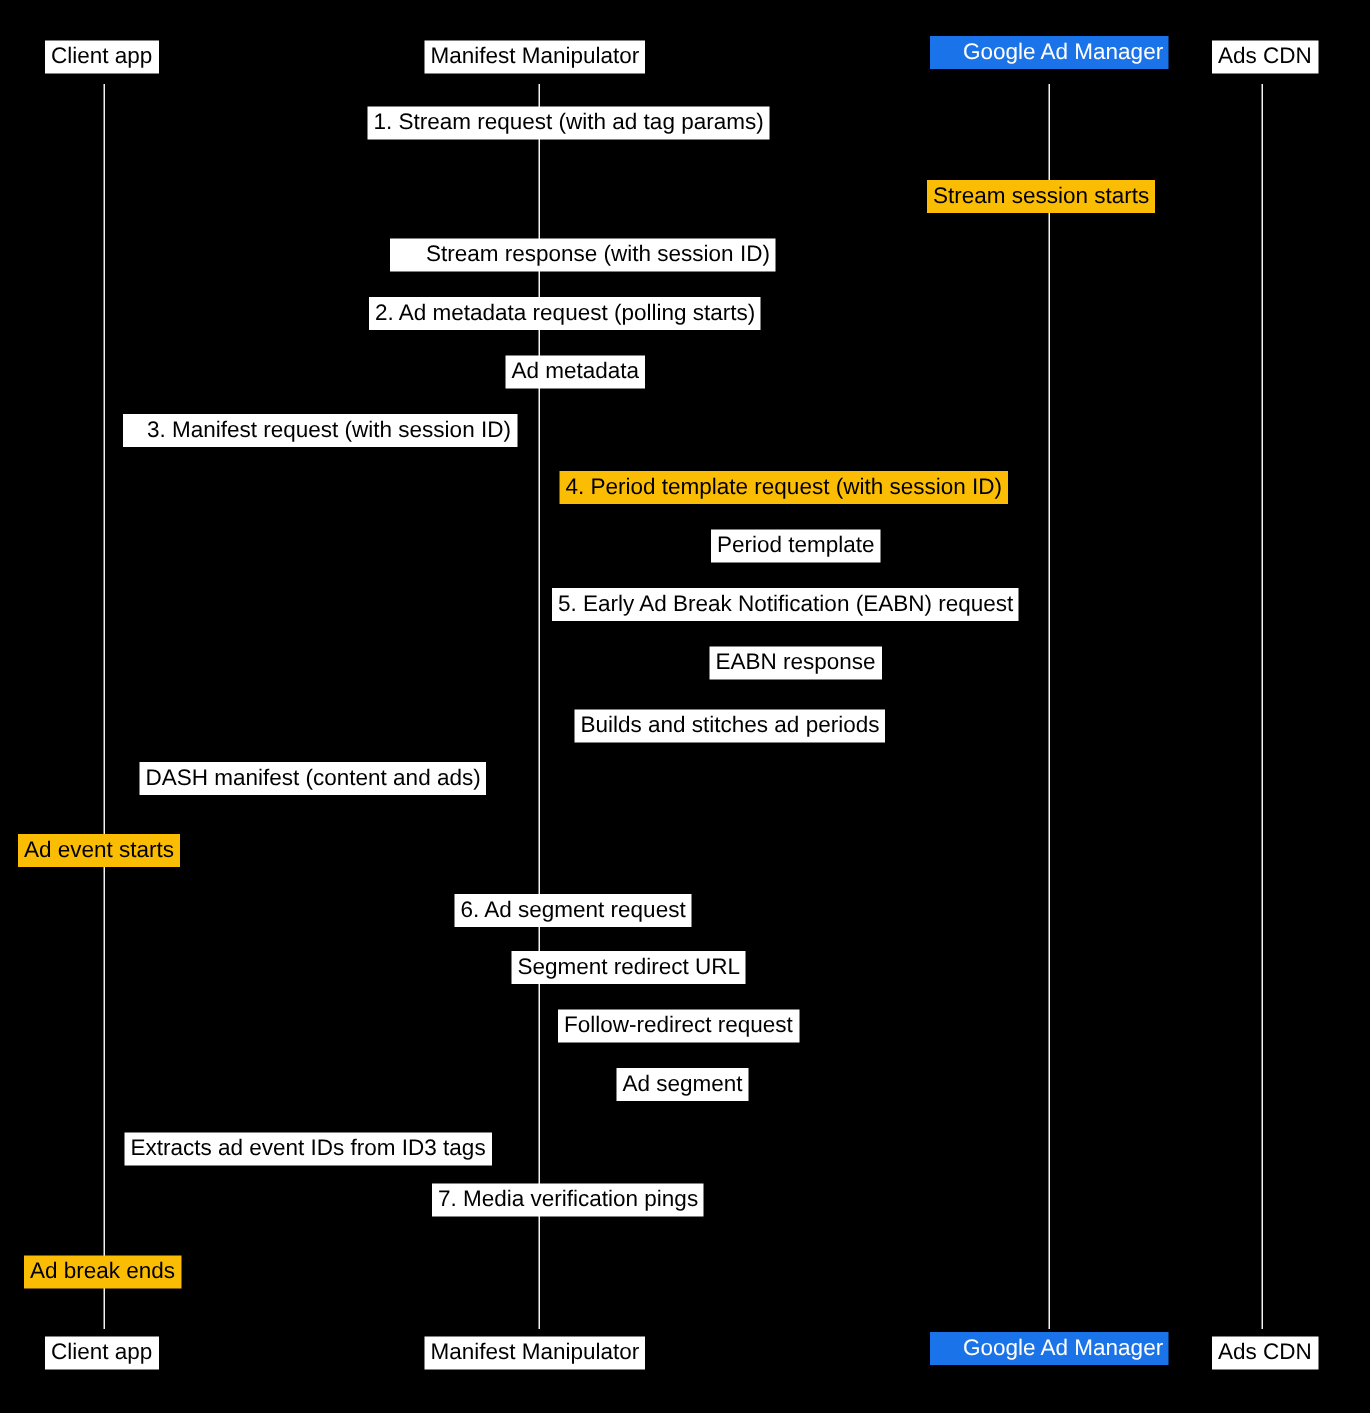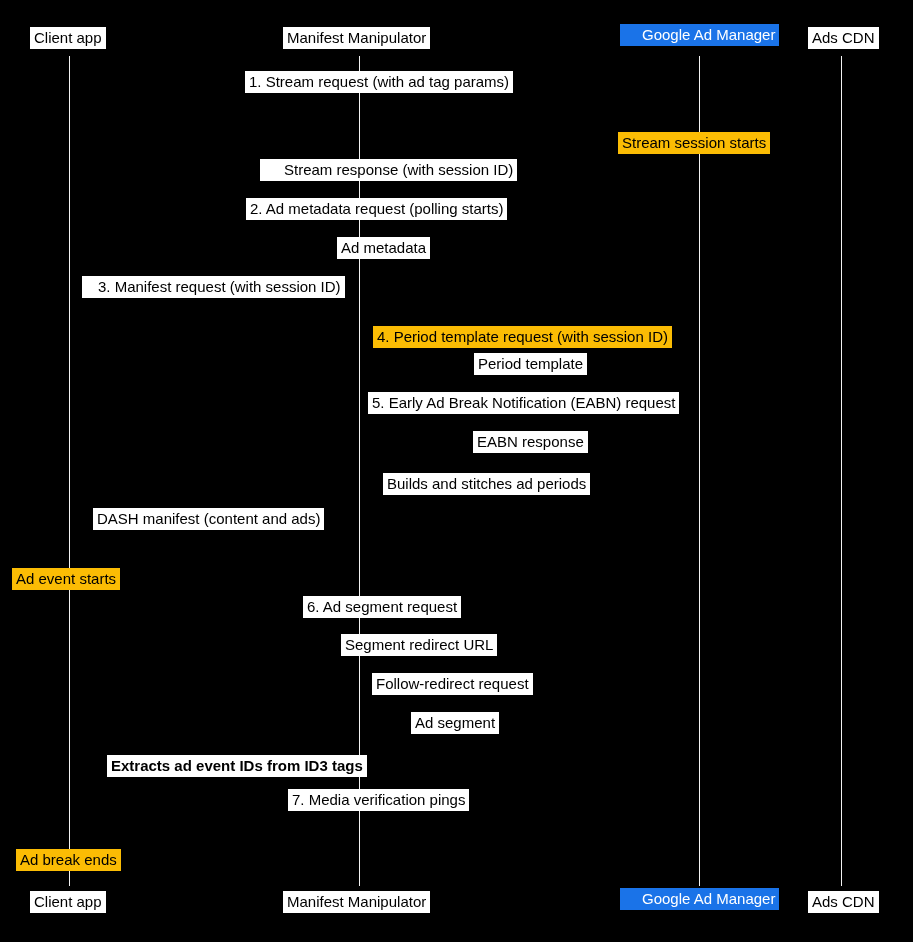--- a/index.html
+++ b/index.html
@@ -38,21 +38,20 @@
     color: #000000;
   }
   .label.blue {
     background: #1a73e8;
     color: #ffffff;
     padding-left: 22px;
   }
   .label.amber {
     background: #fbbc04;
     color: #000000;
-    margin-top: 12px;
   }
 </style>
 </head>
 <body>
 
 <div id="diagram">
   <div id="lifelines-layer">
       <div class="lifeline" style="left: 69px; top: 56px; height: 830px;"></div>
       <div class="lifeline" style="left: 359px; top: 56px; height: 830px;"></div>
       <div class="lifeline" style="left: 699px; top: 56px; height: 830px;"></div>
@@ -77,17 +76,17 @@
       <div class="label white" style="left: 474px; top: 353px;">Period template</div>
       <div class="label white" style="left: 368px; top: 392px;">5. Early Ad Break Notification (EABN) request</div>
       <div class="label white" style="left: 473px; top: 431px;">EABN response</div>
       <div class="label white" style="left: 383px; top: 473px;">Builds and stitches ad periods</div>
       <div class="label white" style="left: 93px; top: 508px;">DASH manifest (content and ads)</div>
       <div class="label amber" style="left: 12px; top: 556px;">Ad event starts</div>
       <div class="label white" style="left: 303px; top: 596px; text-align: center;">6. Ad segment request</div>
       <div class="label white" style="left: 305px; top: 634px; margin-left: 36px;">Segment redirect URL</div>
       <div class="label white" style="left: 372px; top: 673px;">Follow-redirect request</div>
       <div class="label white" style="left: 411px; top: 712px;">Ad segment</div>
-      <div class="label white" style="left: 107px; top: 755px; font-weight: bold;">Extracts ad event IDs from ID3 tags</div>
+      <div class="label white" style="left: 83px; top: 755px;">Extracts ad event IDs from ID3 tags</div>
       <div class="label white" style="left: 288px; top: 789px;">7. Media verification pings</div>
       <div class="label amber" style="left: 16px; top: 837px;">Ad break ends</div>
     </div>
 </div>
 
 </body></html>

